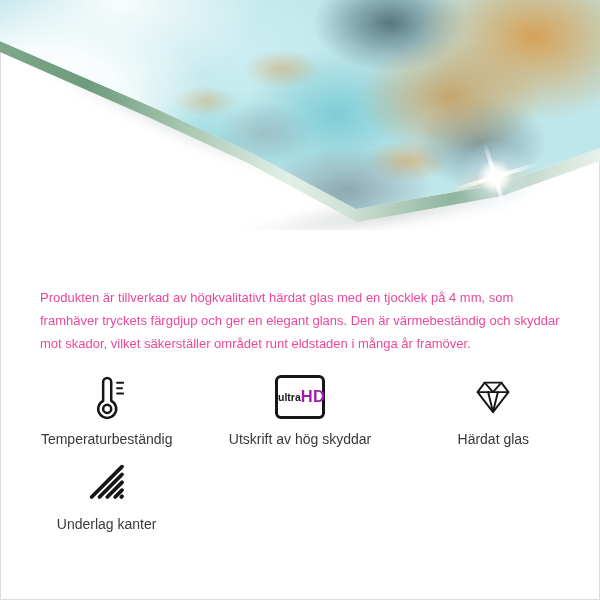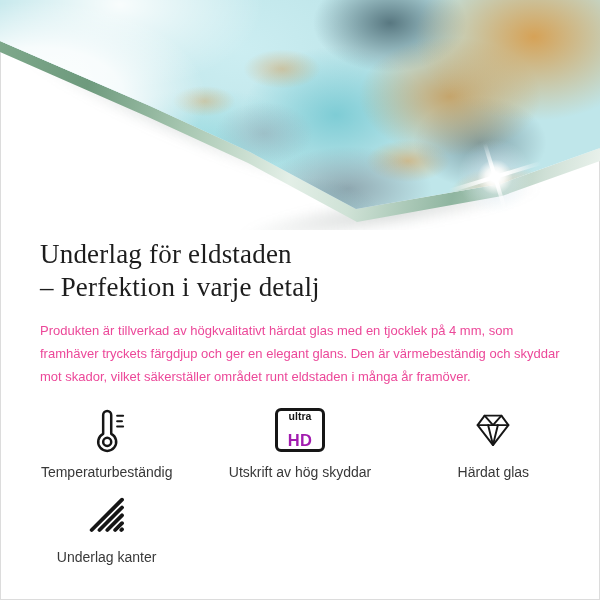--- a/index.html
+++ b/index.html
@@ -69,21 +69,21 @@
   }
   .desc { margin:15px 0 0; max-width:520px; font-size:13px; line-height:1.77; color:#ec4899; }
 
   
   .features { margin:16px -30px 0; display:grid; grid-template-columns:repeat(3,1fr); row-gap:9px; }
   .feature { display:flex; flex-direction:column; align-items:center; }
   .icon-box { height:52px; display:flex; align-items:center; justify-content:center; }
   .feature-label { margin-top:8px; font-size:14px; color:#383838; white-space:nowrap; }
   .icn { stroke:#161616; fill:none; stroke-linecap:round; stroke-linejoin:round; }
   .hd-badge { width:44px; height:38px; border:3px solid #161616; border-radius:6px;
-              display:flex; flex-direction:column; align-items:center; justify-content:space-between; }
+              display:flex; flex-direction:row; align-items:center; justify-content:flex-start; }
   .hd-badge .t { font-size:10.5px; font-weight:700; line-height:1; color:#161616; }
   .hd-badge .m { font-size:16.5px; font-weight:800; line-height:1.05; color:#a21caf; letter-spacing:.4px; }
 </style>
 </head>
 <body>
 
 <div class="frame">
 
   <div class="hero">
     <div class="panel-shadow-left"></div>
@@ -92,22 +92,21 @@
     <div class="panel-face"></div>
     <div class="flare">
       <div class="glow"></div>
       <div class="ray-h"></div>
       <div class="ray-v"></div>
     </div>
   </div>
 
   <div class="content">
     <h1 class="title">
-      <span>Underlag för eldstaden</span><br>
-      <span>– Perfektion i varje detalj</span>
+      <br>
     </h1>
     <p class="desc">Produkten är tillverkad av högkvalitativt härdat glas med en tjocklek på 4 mm, som framhäver tryckets färgdjup och ger en elegant glans. Den är värmebeständig och skyddar mot skador, vilket säkerställer området runt eldstaden i många år framöver.</p>
 
     <div class="features">
 
       <div class="feature">
         <div class="icon-box">
           <svg width="46" height="46" viewBox="0 0 24 24">
             <path class="icn" stroke-width="1.3" d="M10.0 14.0 V4.2 a2.1 2.1 0 0 1 4.2 0 V14.0 a4.7 4.7 0 1 1 -4.2 0 Z"></path>
             <circle class="icn" stroke-width="1.3" cx="12.1" cy="18.2" r="2.1"></circle>

